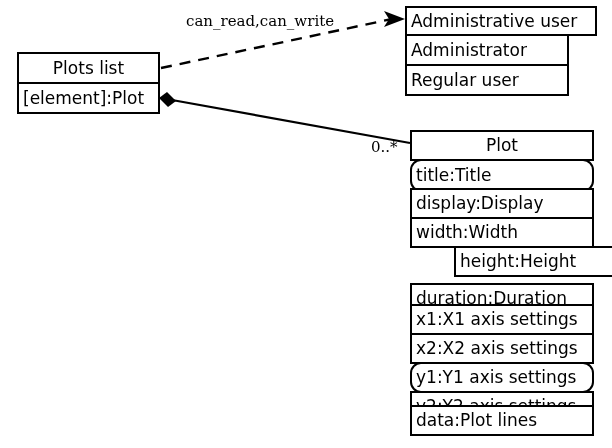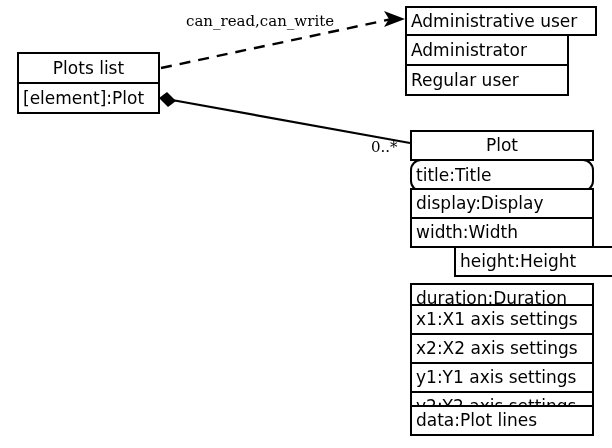--- a/index.html
+++ b/index.html
@@ -89,18 +89,18 @@
 
   <div class="umlbox">
     <div class="row center" style="left:410px; top:130px; width:184px; height:31px;">Plot</div>
     <div class="row left" style="left:410px; top:159px; width:184px; height:33px;border-radius:11px;">title:Title</div>
     <div class="row left" style="left:410px; top:188px; width:184px; height:31px;">display:Display</div>
     <div class="row left" style="left:410px; top:217px; width:184px; height:31px;">width:Width</div>
     <div class="row left" style="left:410px; top:246px; width:184px; height:31px;margin-left:44px;">height:Height</div>
     <div class="row left" style="left:410px; top:275px; width:184px; height:31px;margin-top:8px;">duration:Duration</div>
     <div class="row left" style="left:410px; top:304px; width:184px; height:31px;">x1:X1 axis settings</div>
     <div class="row left" style="left:410px; top:333px; width:184px; height:31px;">x2:X2 axis settings</div>
-    <div class="row left" style="left:410px; top:362px; width:184px; height:31px;">y1:Y1 axis settings</div>
+    <div class="row left" style="left:410px; top:362px; width:184px; height:31px;border-radius:11px;">y1:Y1 axis settings</div>
     <div class="row left" style="left:410px; top:391px; width:184px; height:31px;">y2:Y2 axis settings</div>
     <div class="row left" style="left:410px; top:405px; width:184px; height:31px;">data:Plot lines</div>
   </div>
 
 </div>
 
 </body></html>

